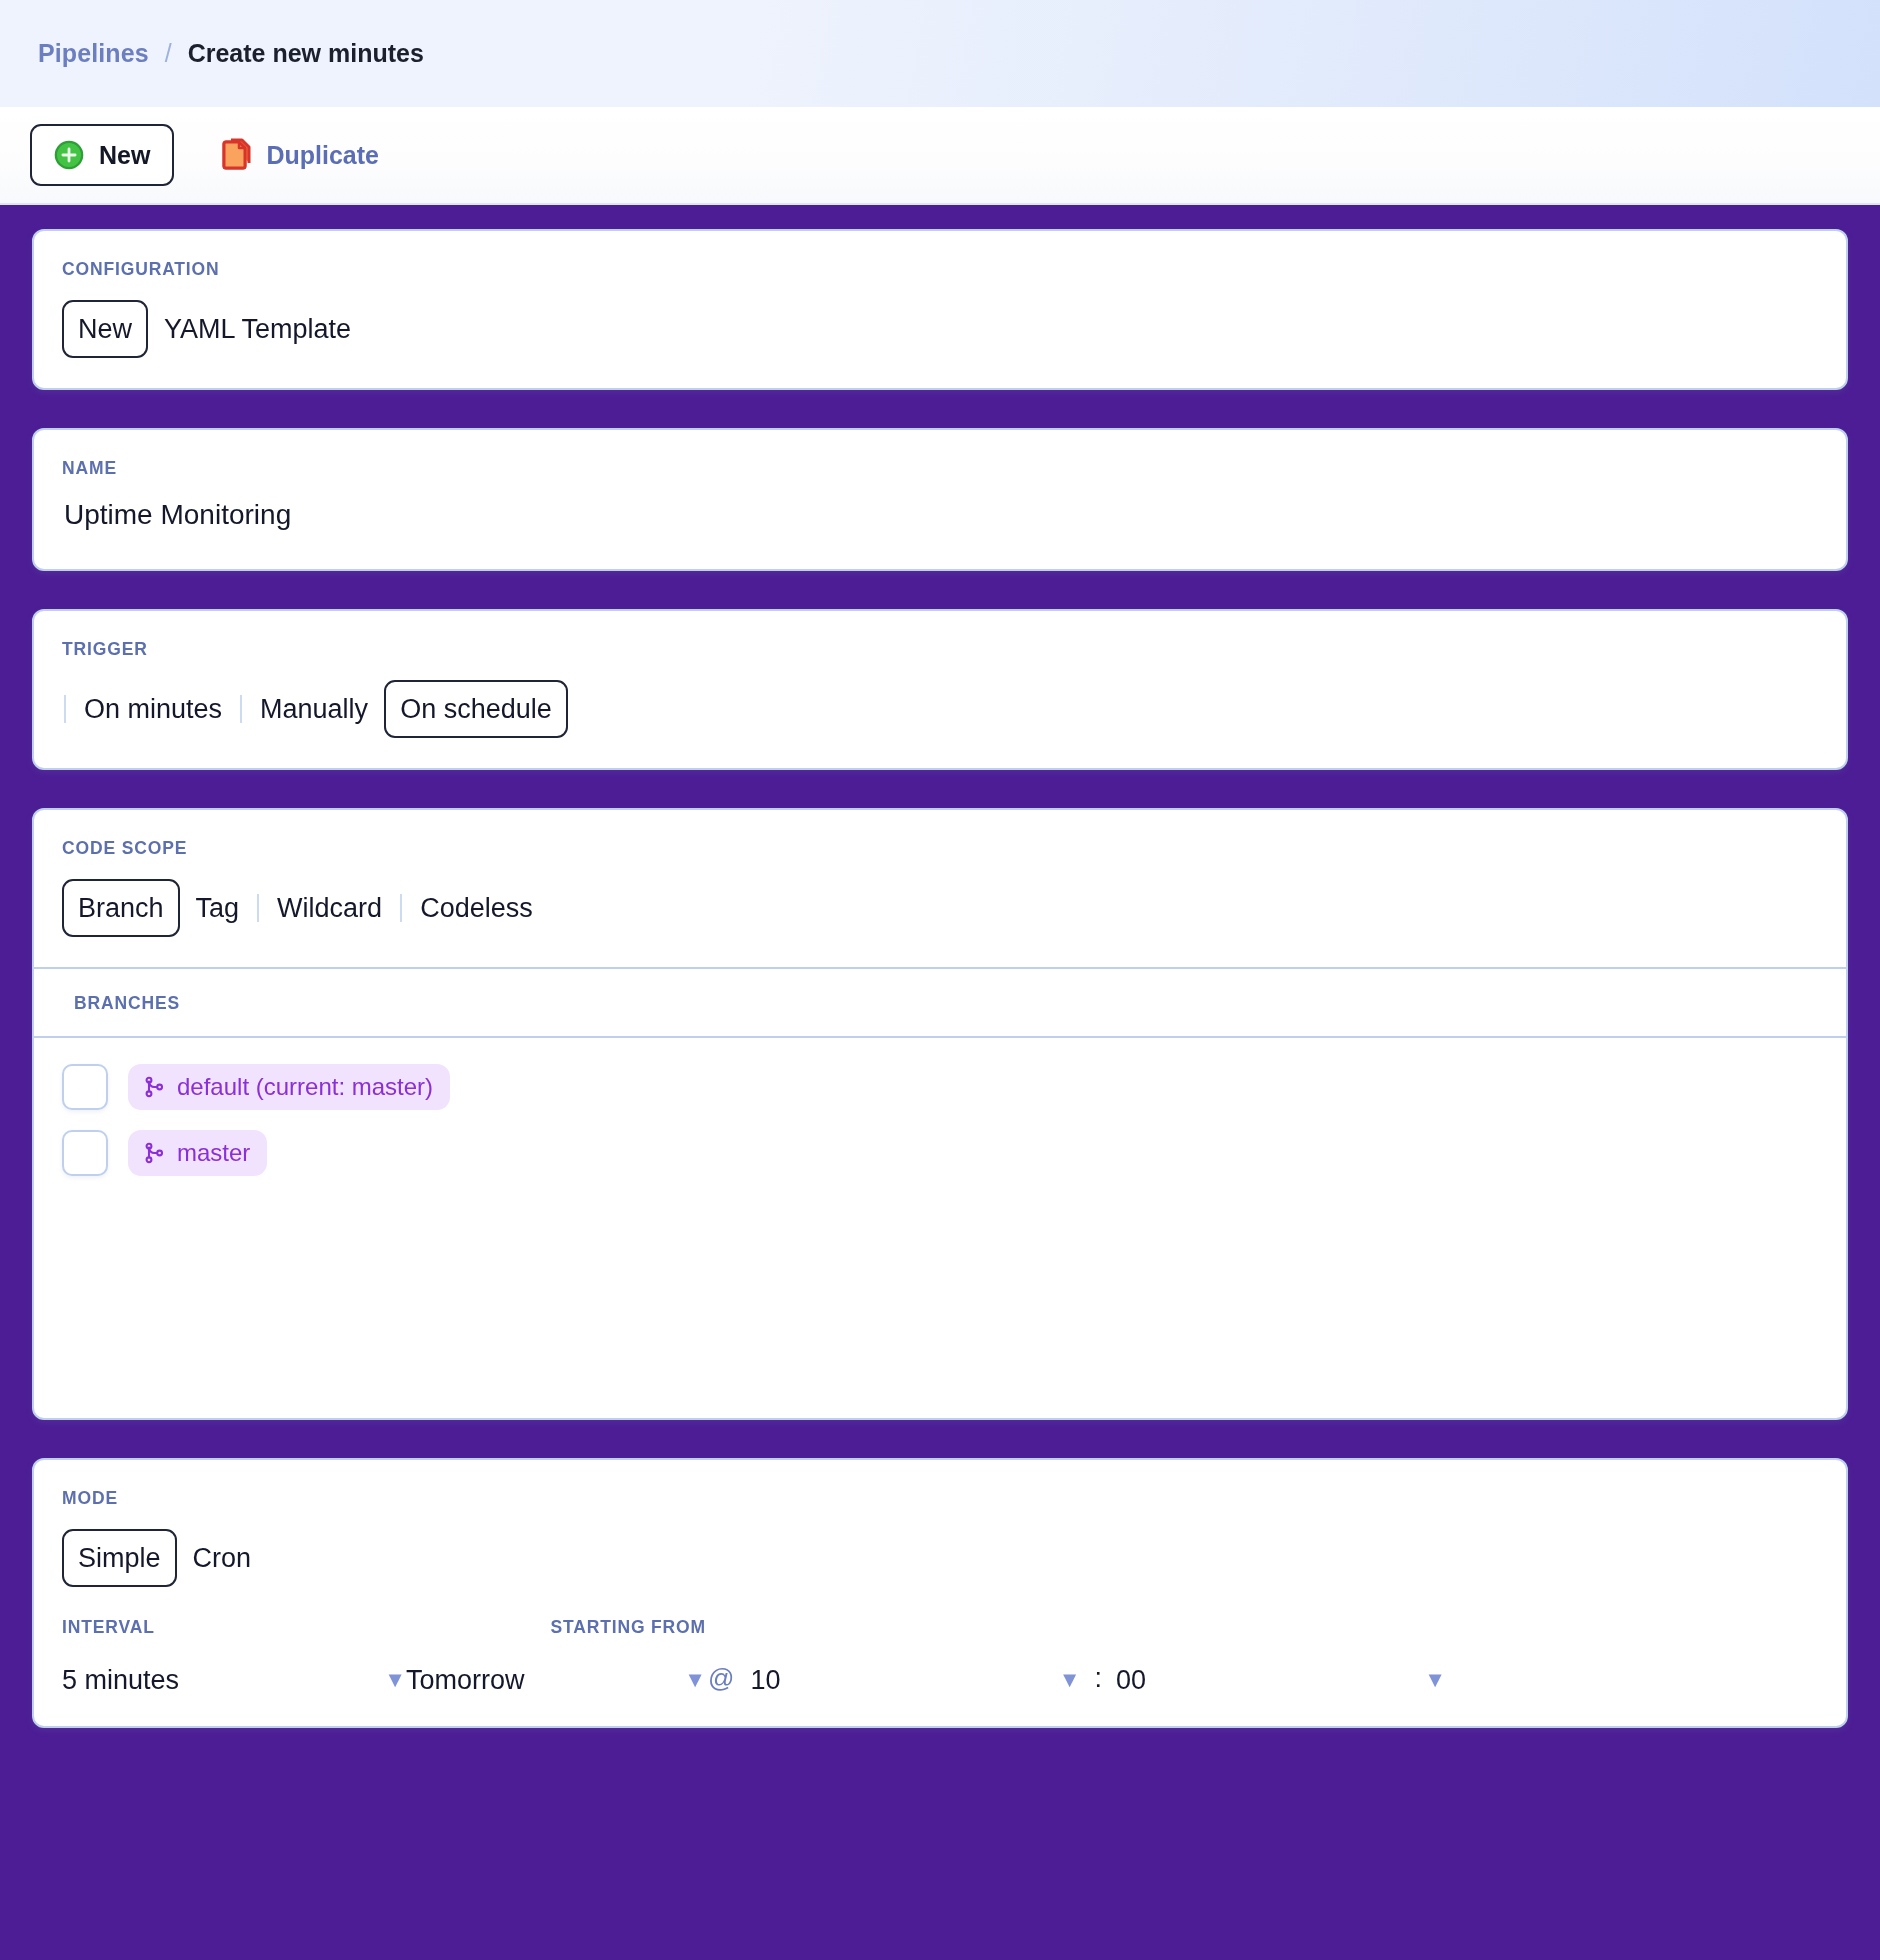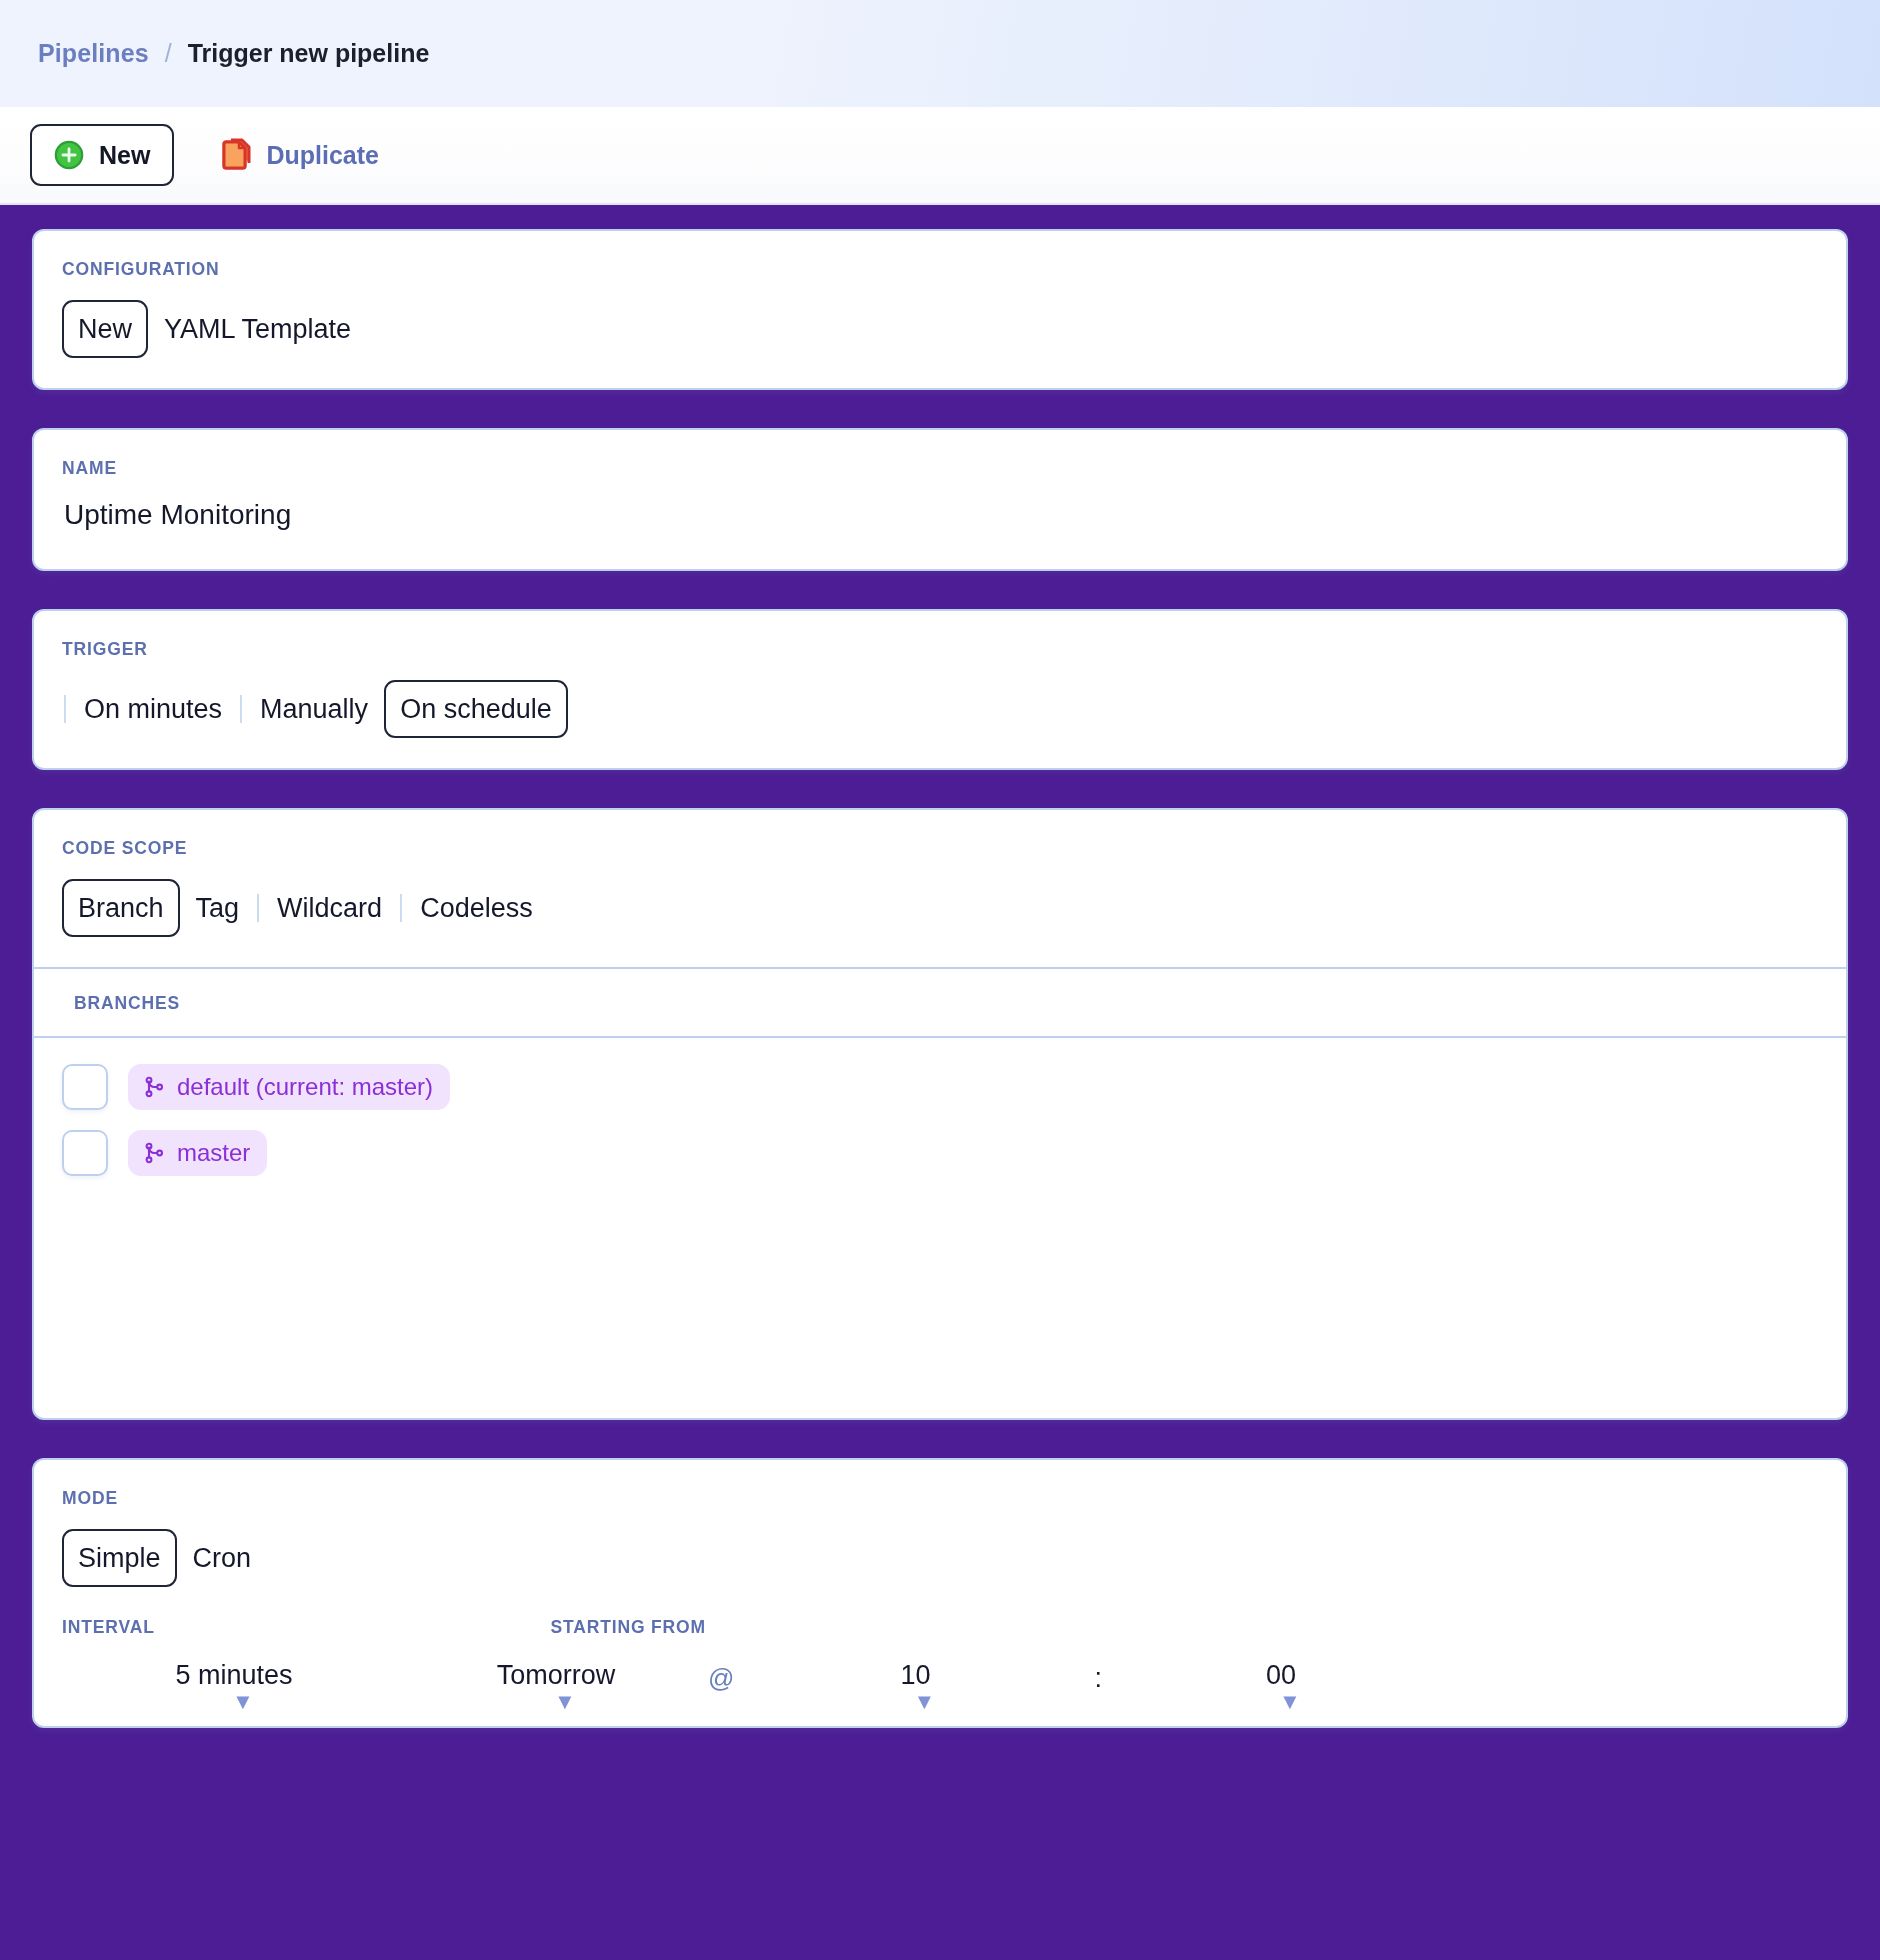--- a/index.html
+++ b/index.html
@@ -117,36 +117,36 @@
 
   
   .schedule-grid { display: flex; align-items: flex-end; margin-top: 30px; }
   .field { display: flex; flex-direction: column; }
   .field-label {
     font-size: 17.5px; letter-spacing: .85px; font-weight: 700;
     color: #5c6fae; text-transform: uppercase; margin-bottom: 22px;
   }
   .select {
     display: flex; align-items: center; justify-content: space-between;
-    cursor: pointer; height: 40px; flex-direction: column;
+    cursor: pointer; height: 40px;
   }
   .select .val { font-size: 27px; color: #14182a; }
   .caret { color: #7f93d6; font-size: 22px; line-height: 1; margin-left: 18px; }
   .at-sign { font-size: 26px; color: #6b7fc0; margin: 0 16px 0 2px; align-self: flex-end; padding-bottom: 6px;}
   .colon { font-size: 27px; color: #14182a; margin: 0 14px; align-self: flex-end; padding-bottom: 6px;}
 </style>
 </head>
 <body>
 
 <div class="page">
 
   <div class="breadcrumb-bar">
     <a class="crumb-link">Pipelines</a>
     <span class="crumb-sep">/</span>
-    <span class="crumb-current">Trigger new pipeline</span>
+    <span class="crumb-current">Create new minutes</span>
   </div>
 
   <div class="toolbar">
     <div class="tb-btn">
       <span>
         <svg class="icon-plus-circle" viewBox="0 0 32 32">
           <circle cx="16" cy="16" r="14" fill="#43c343" stroke="#2e9e36" stroke-width="2.5"></circle>
           <path d="M16 9.5 V22.5 M9.5 16 H22.5" stroke="#eafbea" stroke-width="3" stroke-linecap="round"></path>
         </svg>
       </span>

